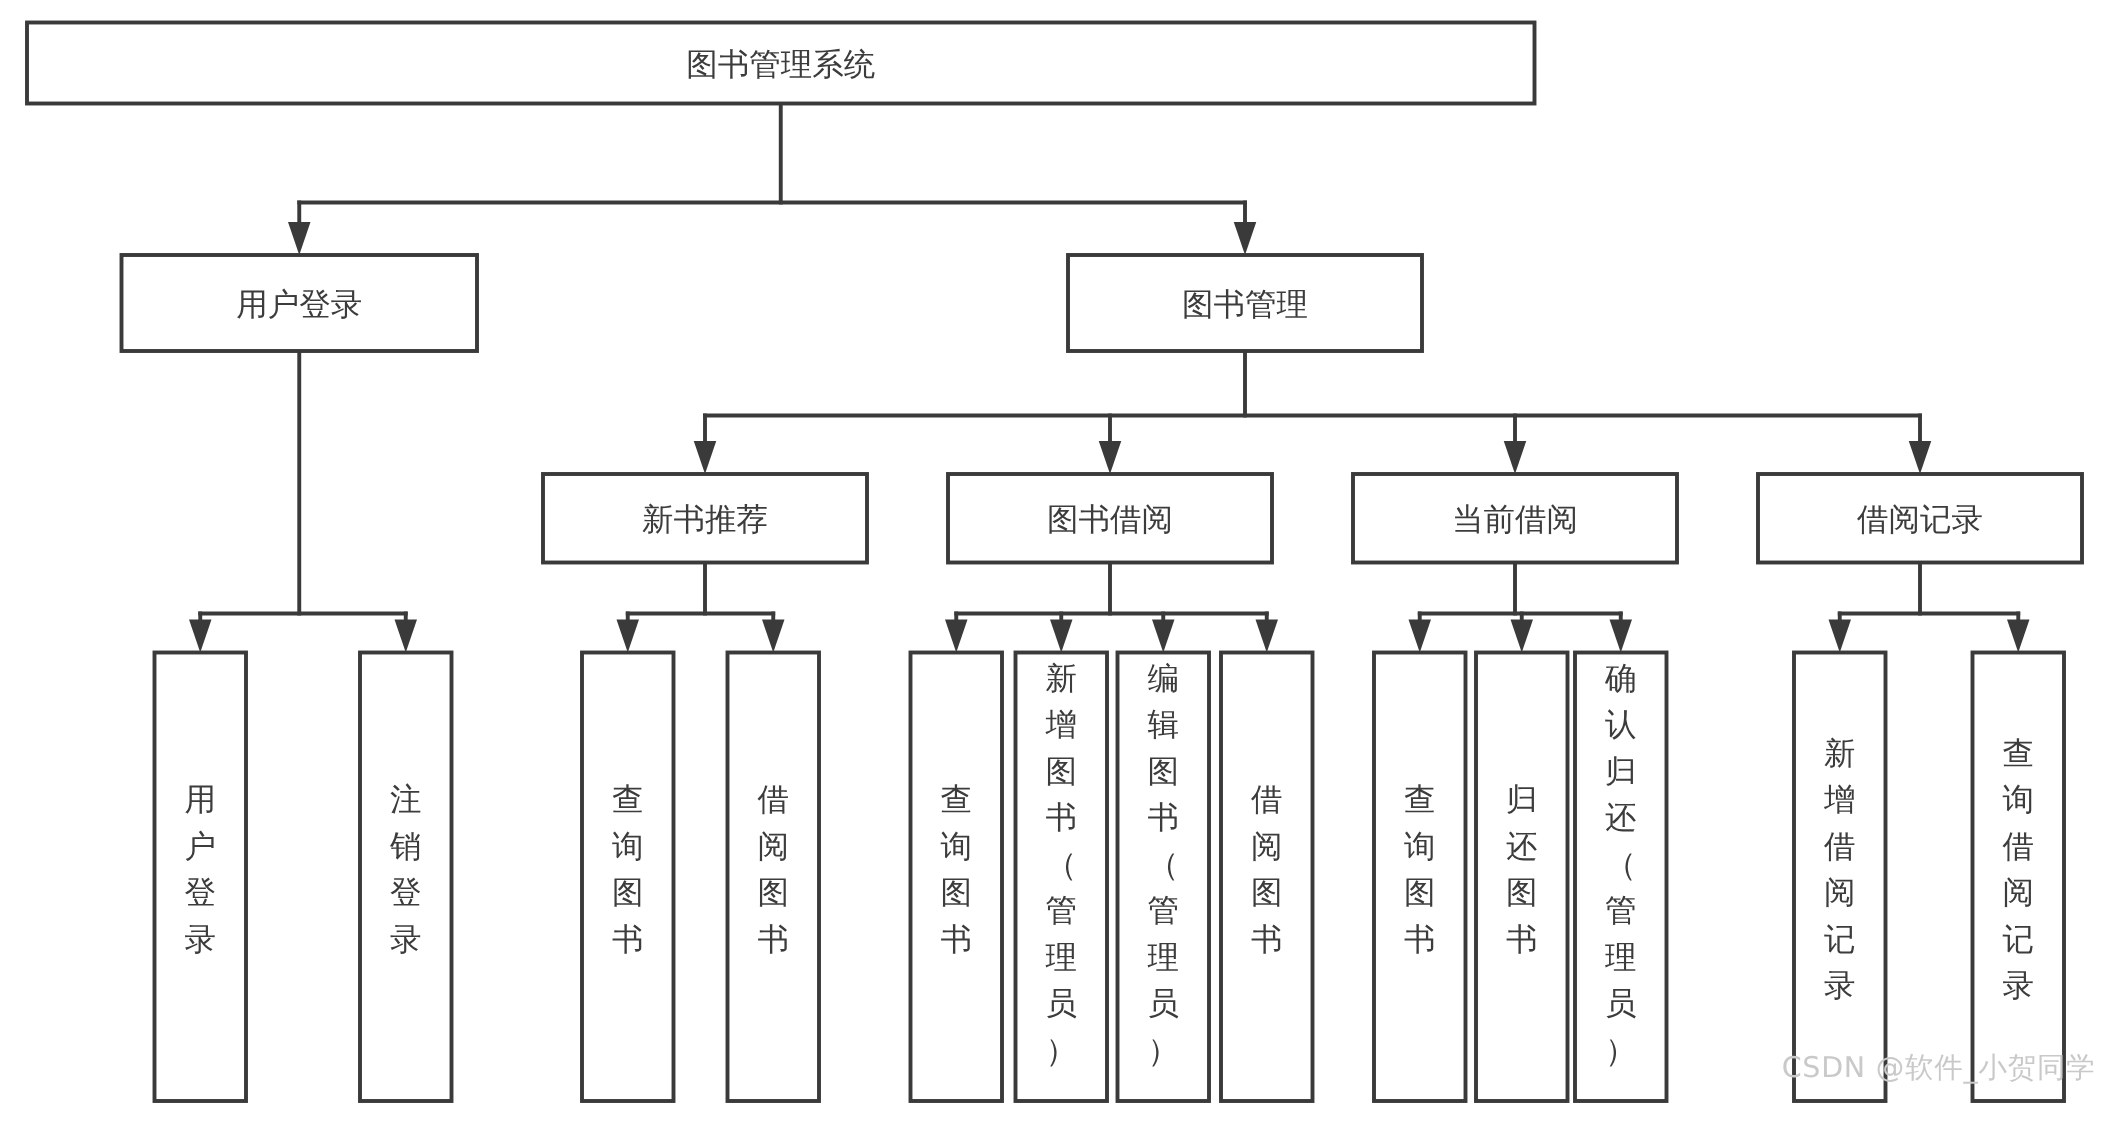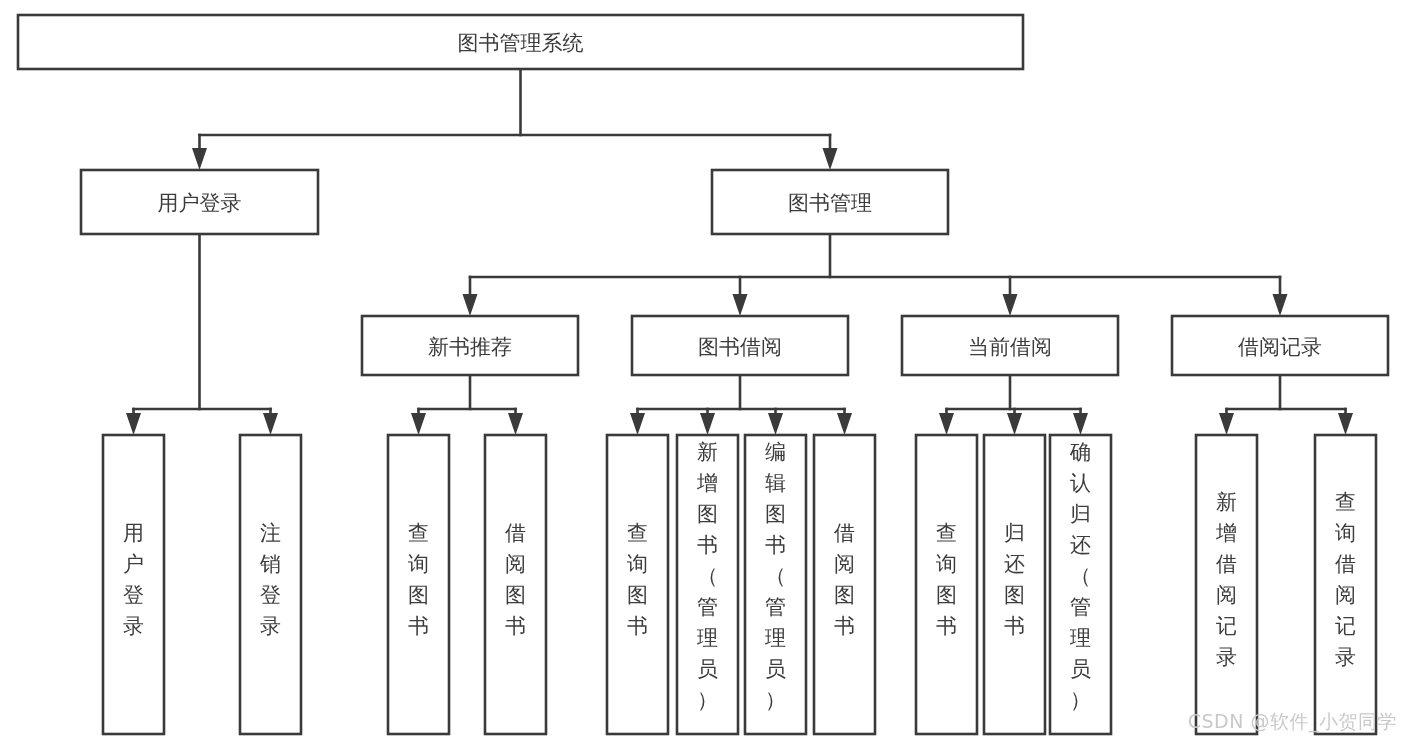--- a/index.html
+++ b/index.html
@@ -51,21 +51,21 @@
   }
   .node-label-v {
     font-family: "DejaVu Sans", "Liberation Sans", sans-serif;
     font-size: 21px;
     fill: #3c3c3c;
     text-anchor: middle;
   }
   .watermark {
     position: absolute;
     right: 8px;
-    bottom: 12px;
+    bottom: 22px;
     font-family: "DejaVu Sans", "Liberation Sans", sans-serif;
     font-size: 19px;
     color: #c9c9c9;
     white-space: nowrap;
     letter-spacing: 0.5px;
     pointer-events: none;
   }
 </style>
 </head>
 <body>

